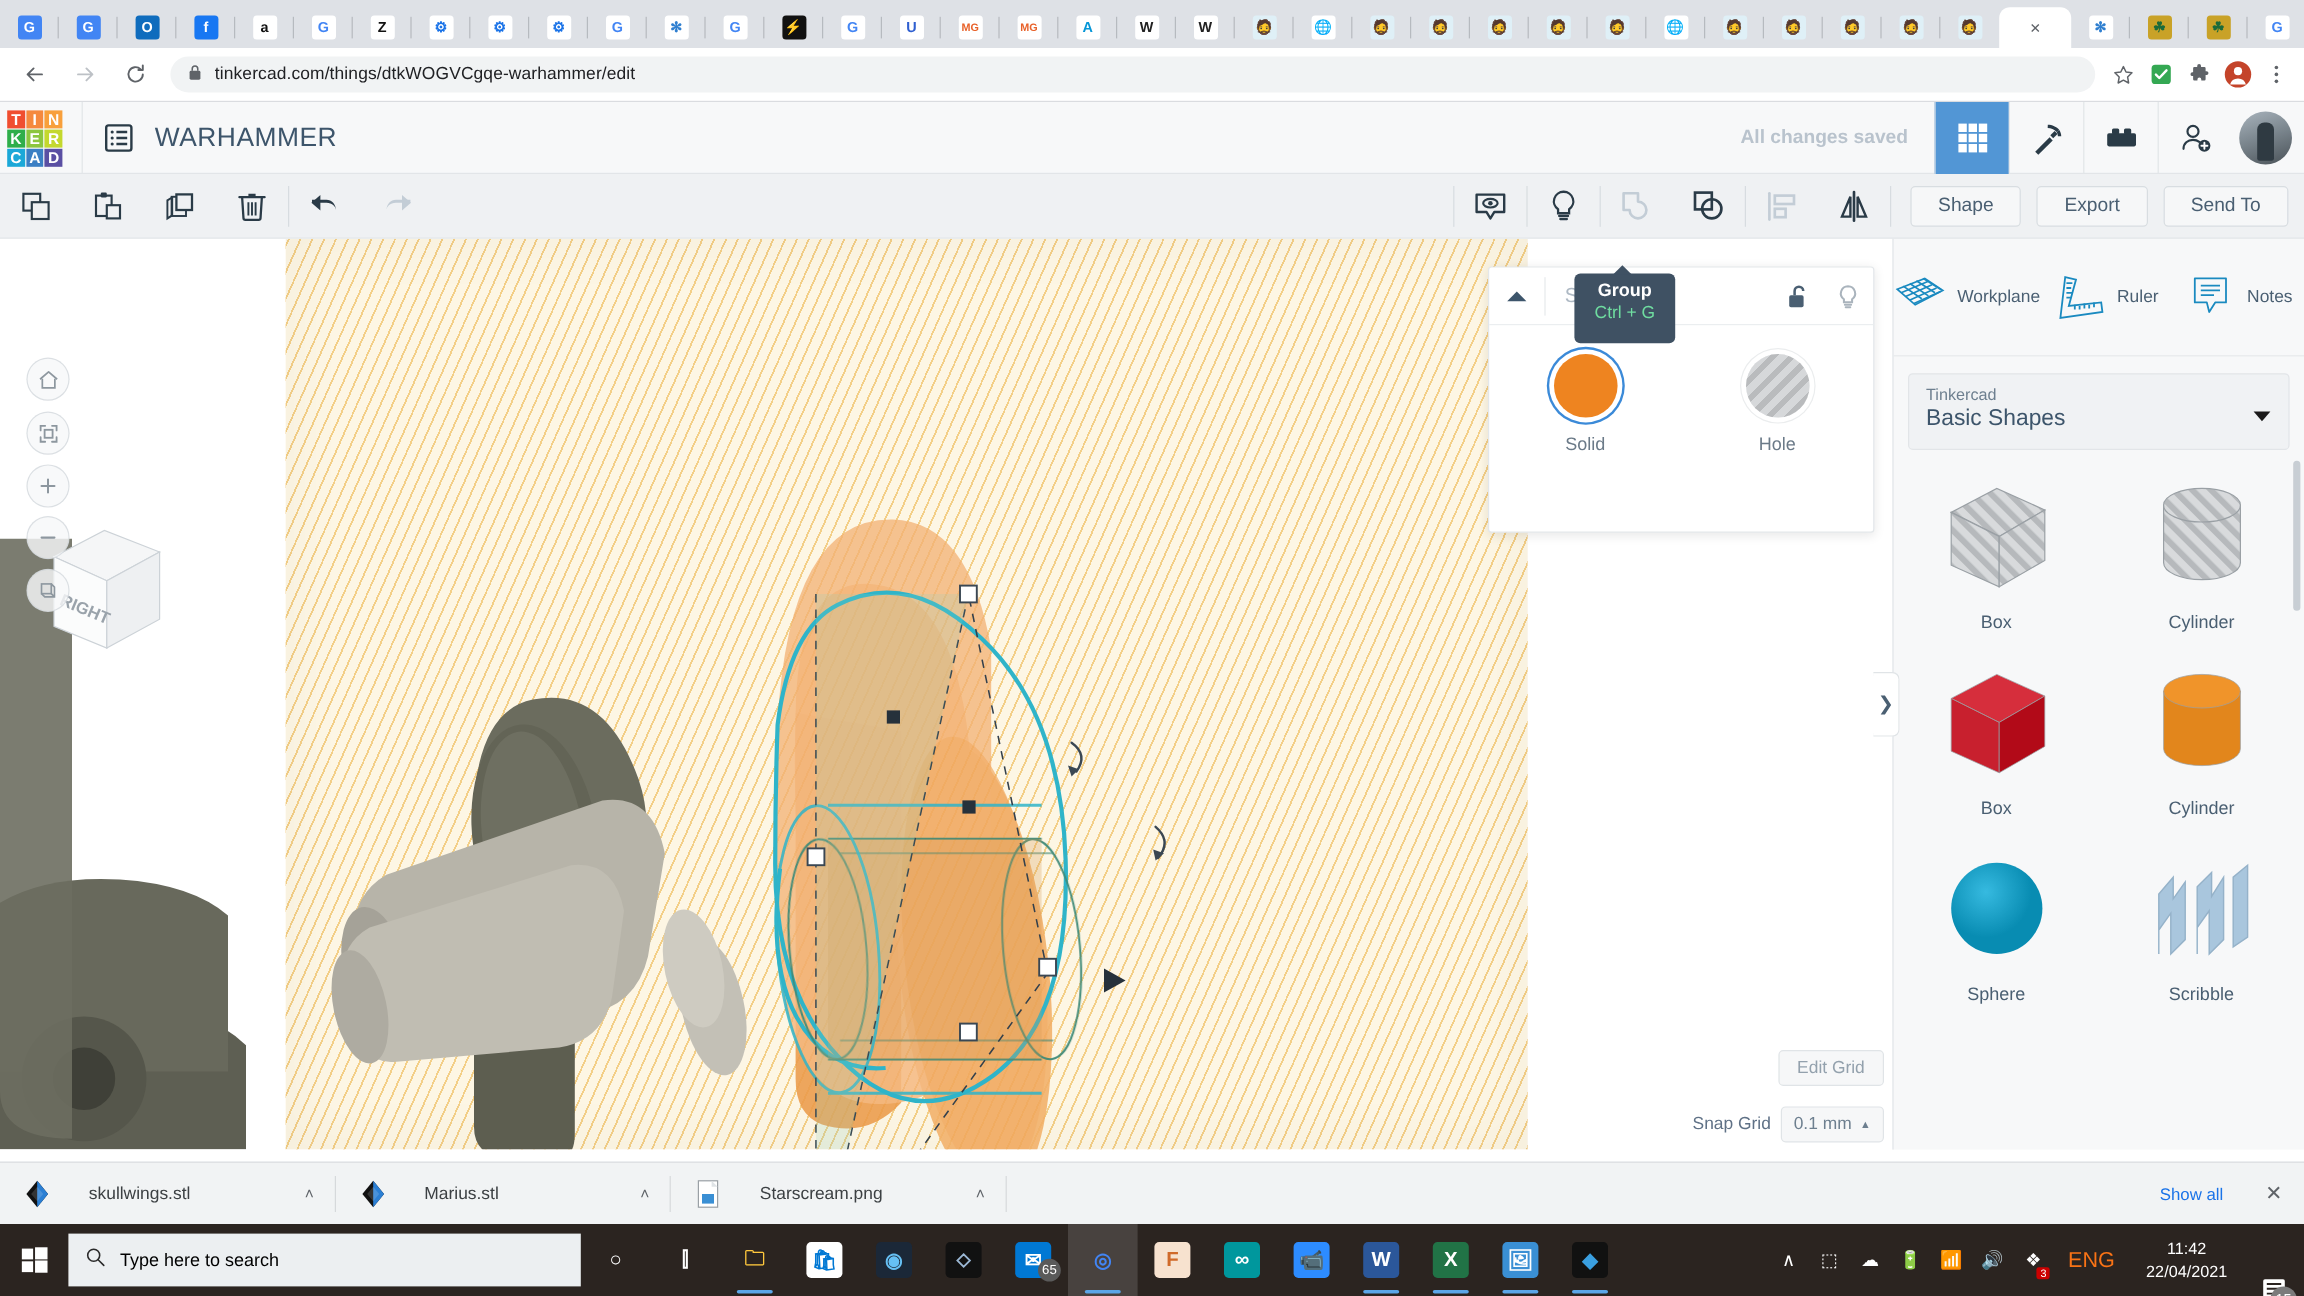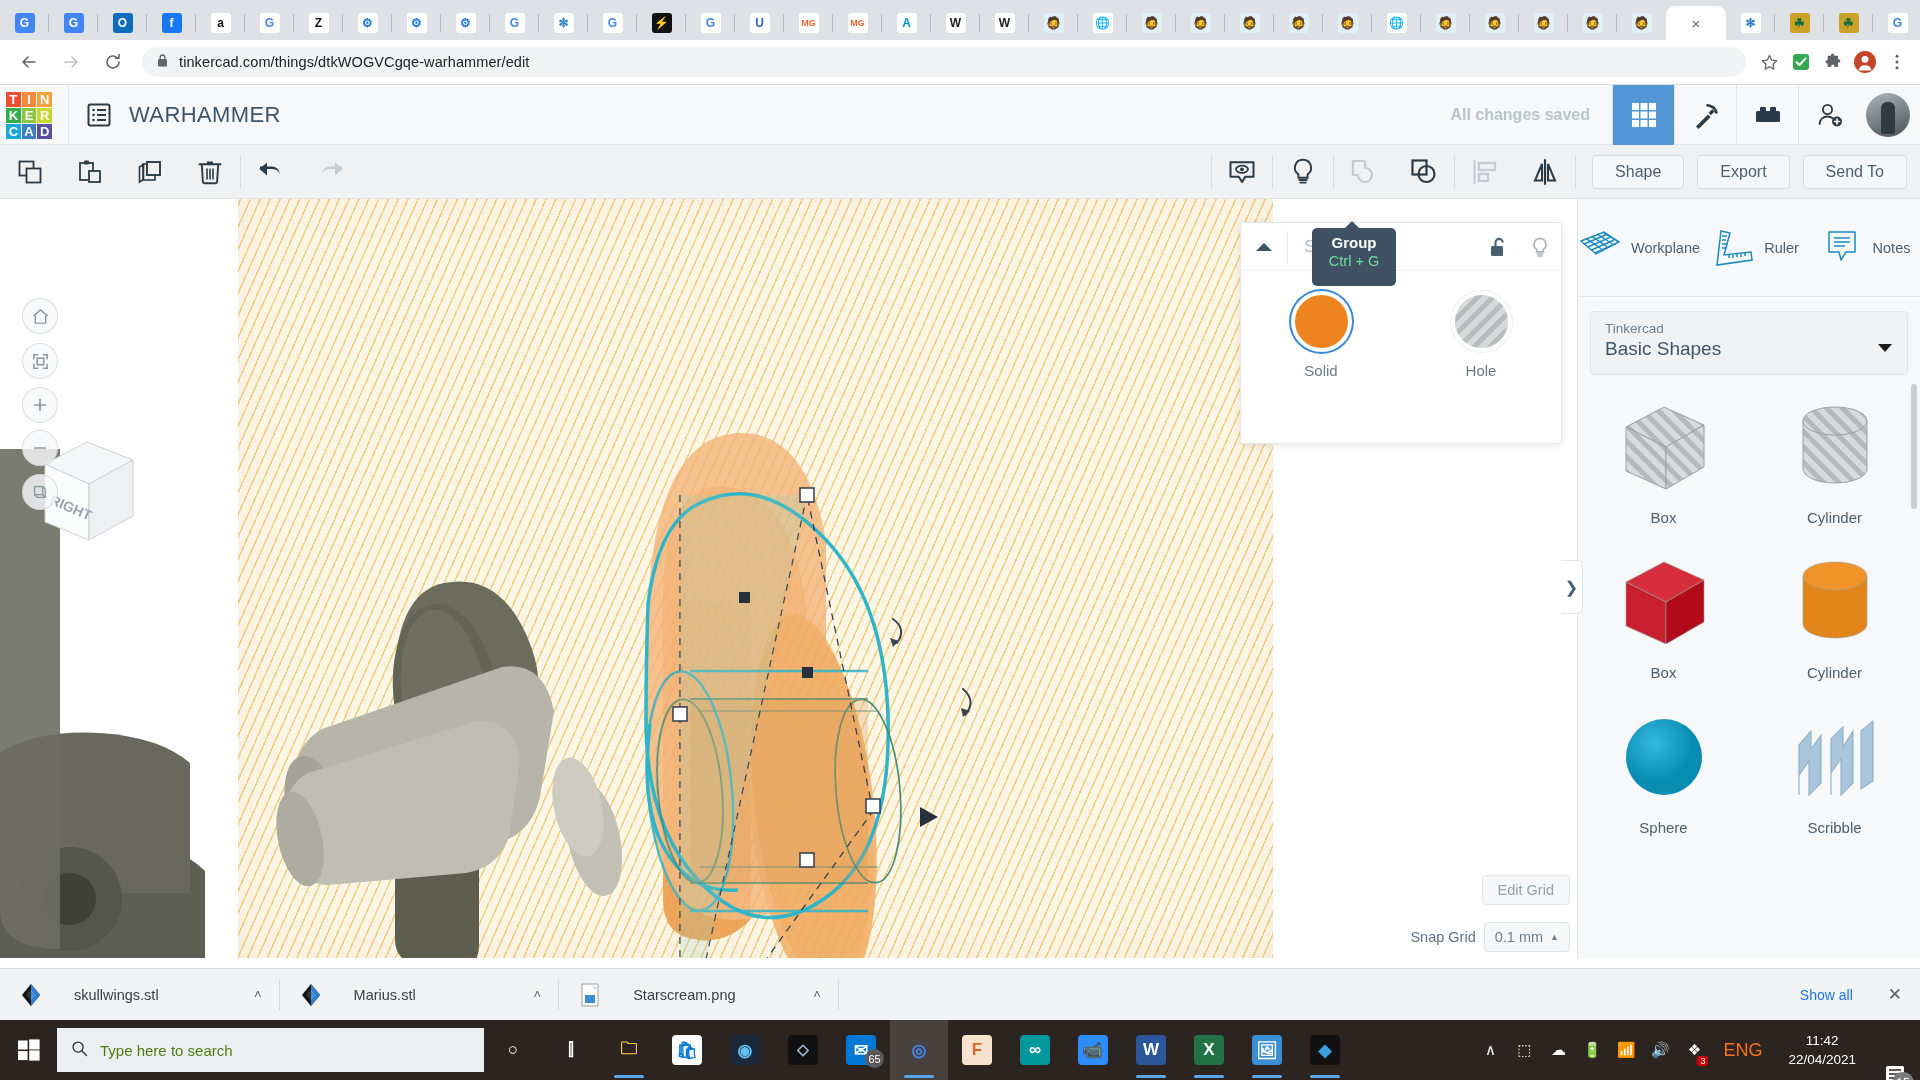--- a/index.html
+++ b/index.html
@@ -258,21 +258,21 @@
   .taskbar {
     position: absolute; left: 0; top: 1020px; width: 1920px; height: 60px;
     background: #2b2420; display: flex; align-items: center;
   }
   .tb-start { width: 57px; height: 60px; display:flex; align-items:center;
     justify-content:center; }
   .tb-search {
     width: 427px; height: 44px; background: #eceff1; display:flex;
     align-items:center; gap: 12px; padding: 0 14px;
   }
-  .tb-search-text { font-size: 15px; color: #4d7c0f; }
+  .tb-search-text { font-size: 15px; color: #000000; }
   .tb-app { width: 58px; height: 60px; display:flex; align-items:center;
     justify-content:center; position: relative; }
   .tb-app.running::after {
     content:""; position:absolute; bottom:2px; left:14px; width:30px;
     height:3px; background:#5ba6e8; border-radius:2px;
   }
   .tb-app.focused { background: rgba(255,255,255,0.14); }
   .tb-tray { display:flex; align-items:center; gap: 0; margin-left:auto; }
   .tray-icon { width: 34px; height: 60px; display:flex; align-items:center;
     justify-content:center; color:#fff; }

